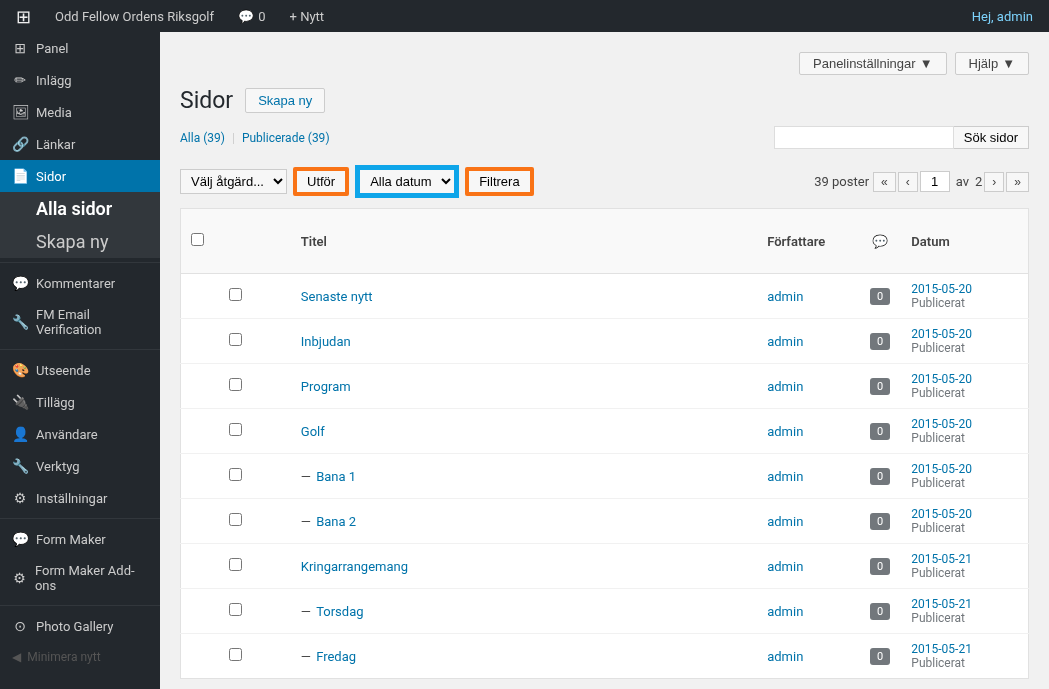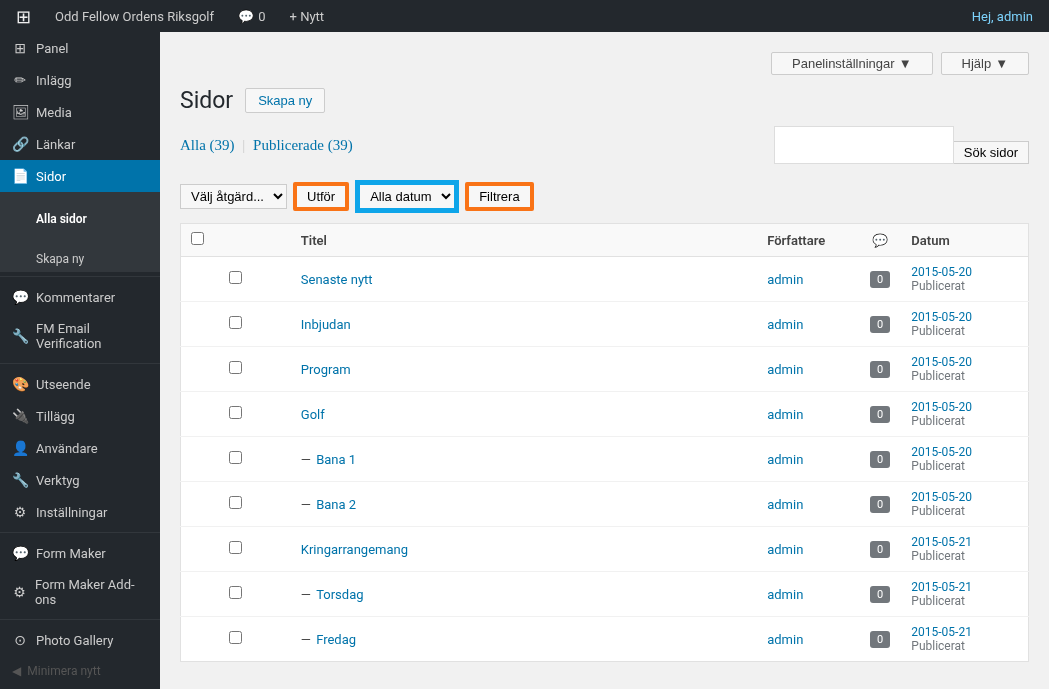--- a/index.html
+++ b/index.html
@@ -38,21 +38,21 @@
       align-items: center;
       gap: 8px;
       padding: 8px 12px;
       color: #ccc;
       cursor: pointer;
       font-size: 13px;
     }
     .menu-item.active { background: #0073aa; color: #fff; }
     .menu-item .menu-icon { font-size: 14px; width: 16px; text-align: center; }
     .submenu { background: #32373c; }
-    .submenu .menu-item { padding: 20px 12px 6px 36px; font-size: 12px; color: #ccc; }
+    .submenu .menu-item { padding: 6px 12px 6px 36px; font-size: 18px; color: #ccc; }
     .submenu .menu-item.active-sub { color: #fff; font-weight: 600; }
     .menu-separator { height: 1px; background: #32373c; margin: 4px 0; }
     .minimize-menu { color: #555; font-size: 12px; padding: 8px 12px; cursor: pointer; display: flex; align-items: center; gap: 6px; }
 
     
     #main-content {
       flex: 1;
       padding: 20px 20px 20px 20px;
       background: #f1f1f1;
     }
@@ -60,21 +60,21 @@
     
     .content-top-bar {
       display: flex;
       justify-content: flex-end;
       gap: 8px;
       margin-bottom: 12px;
     }
     .top-bar-btn {
       background: #f7f7f7;
       border: 1px solid #ccc;
-      padding: 3px 20px;
+      padding: 3px 13px;
       cursor: pointer;
       font-size: 13px;
       color: #444;
       display: flex;
       align-items: center;
       gap: 4px;
       border-radius: 2px;
     }
 
     
@@ -91,22 +91,21 @@
       padding: 4px 12px;
       cursor: pointer;
       font-size: 13px;
       color: #0073aa;
       border-radius: 2px;
     }
 
     
     .filter-links {
       margin-bottom: 8px;
-      font-size: 15px;
-      font-family: Liberation Serif, serif;
+      font-size: 12px;
     }
     .filter-links a { color: #0073aa; text-decoration: none; cursor: pointer; }
     .filter-links .sep { color: #ccc; margin: 0 4px; }
 
     
     .search-row {
       display: flex;
       justify-content: flex-end;
       margin-bottom: 8px;
     }
@@ -117,21 +116,20 @@
       width: 180px;
       background: #fff;
     }
     .search-btn {
       background: #f7f7f7;
       border: 1px solid #ccc;
       border-left: none;
       padding: 3px 10px;
       cursor: pointer;
       font-size: 13px;
-      margin-top: 15px;
     }
 
     
     .actions-bar {
       display: flex;
       align-items: center;
       justify-content: space-between;
       margin-bottom: 10px;
     }
     .actions-left { display: flex; align-items: center; gap: 6px; }
@@ -178,21 +176,21 @@
 
     
     .pages-table {
       background: #fff;
       border: 1px solid #e1e1e1;
       width: 100%;
       border-collapse: collapse;
     }
     .pages-table th {
       background: #f9f9f9;
-      padding: 8px 10px;
+      padding: 24px 10px;
       border-bottom: 1px solid #e1e1e1;
       text-align: left;
       font-size: 13px;
       color: #444;
       font-weight: 600;
     }
     .pages-table th.col-title { width: 55%; }
     .pages-table th.col-author { width: 12%; }
     .pages-table th.col-comment { width: 5%; text-align: center; }
     .pages-table th.col-date { width: 15%; }
@@ -378,20 +376,32 @@
         </select>
         <button class="utfor-btn">
           <span>Utför</span>
         </button>
         <select class="date-select">
           <option>Alla datum</option>
         </select>
         <button class="filter-btn">
           <span>Filtrera</span>
         </button>
+      </div>
+      <div class="actions-right">
+        <span>39 poster</span>
+        <div class="pagination">
+          <button class="pag-btn">«</button>
+          <button class="pag-btn">‹</button>
+          <input type="text" class="pag-input" value="1" style="">
+          <span class="of-text">av</span>
+          <span>2</span>
+          <button class="pag-btn">›</button>
+          <button class="pag-btn">»</button>
+        </div>
       </div>
     </div>
 
     <table class="pages-table">
       <thead>
         <tr>
           <th class="col-check cb-col">
             <input type="checkbox" style="">
           </th>
           <th class="col-title">

